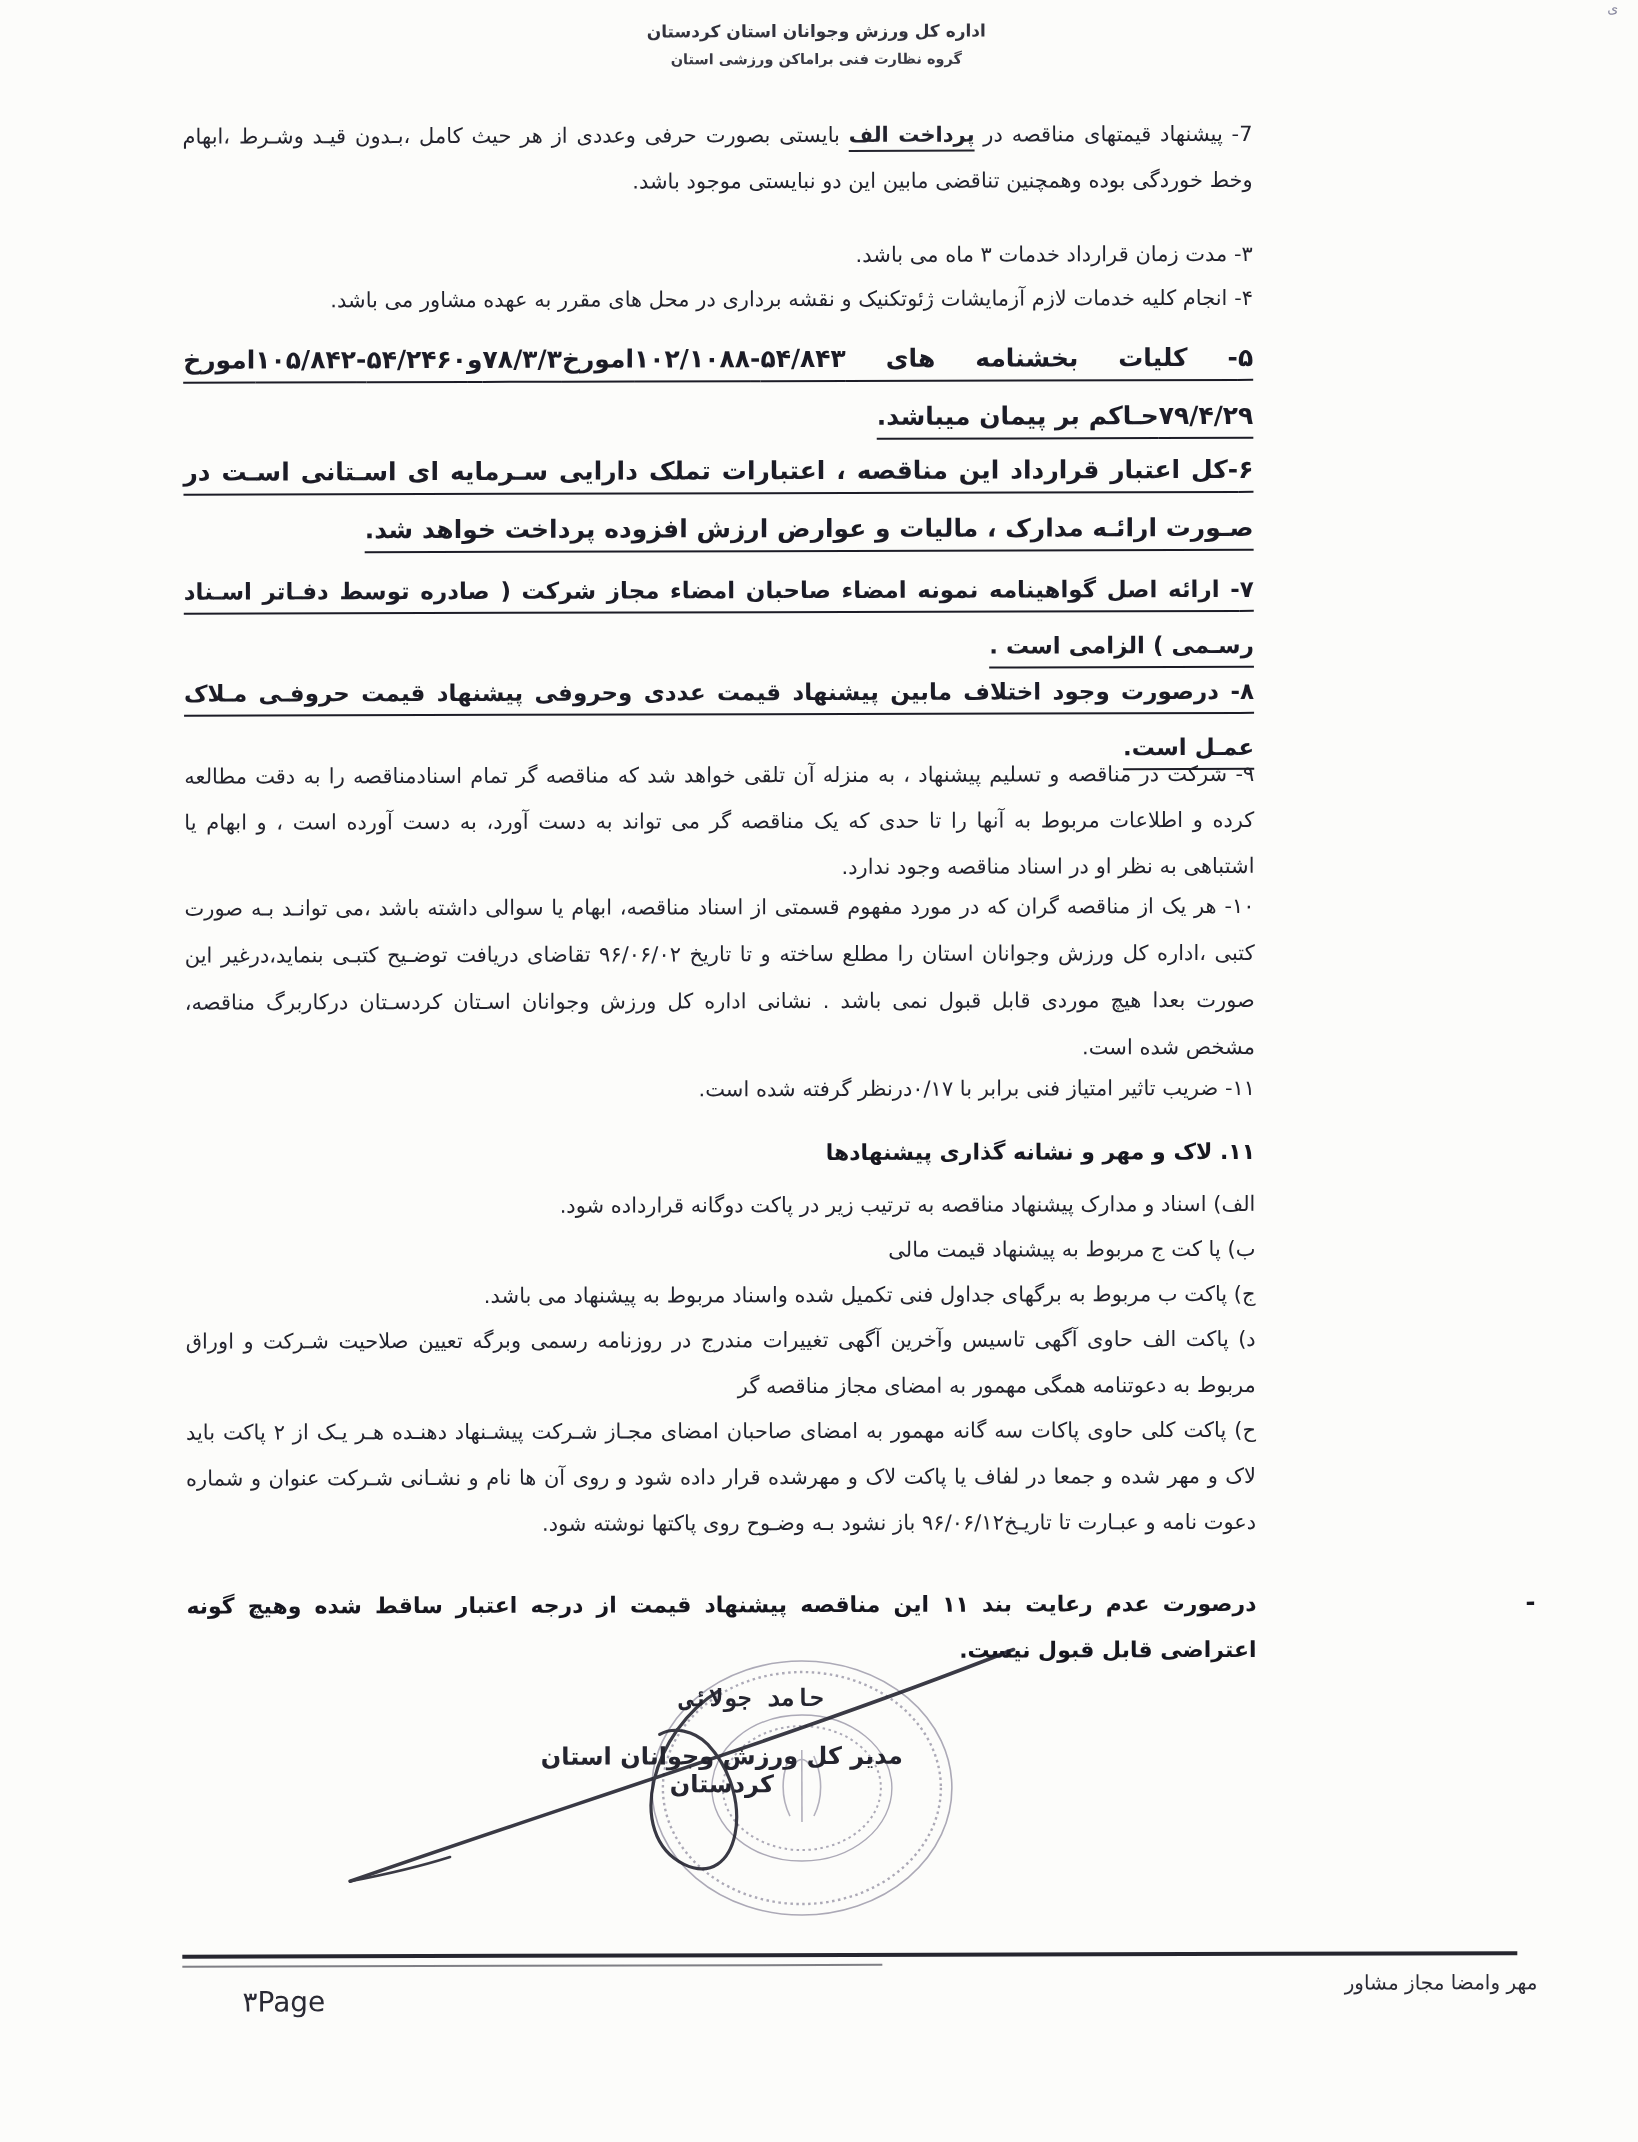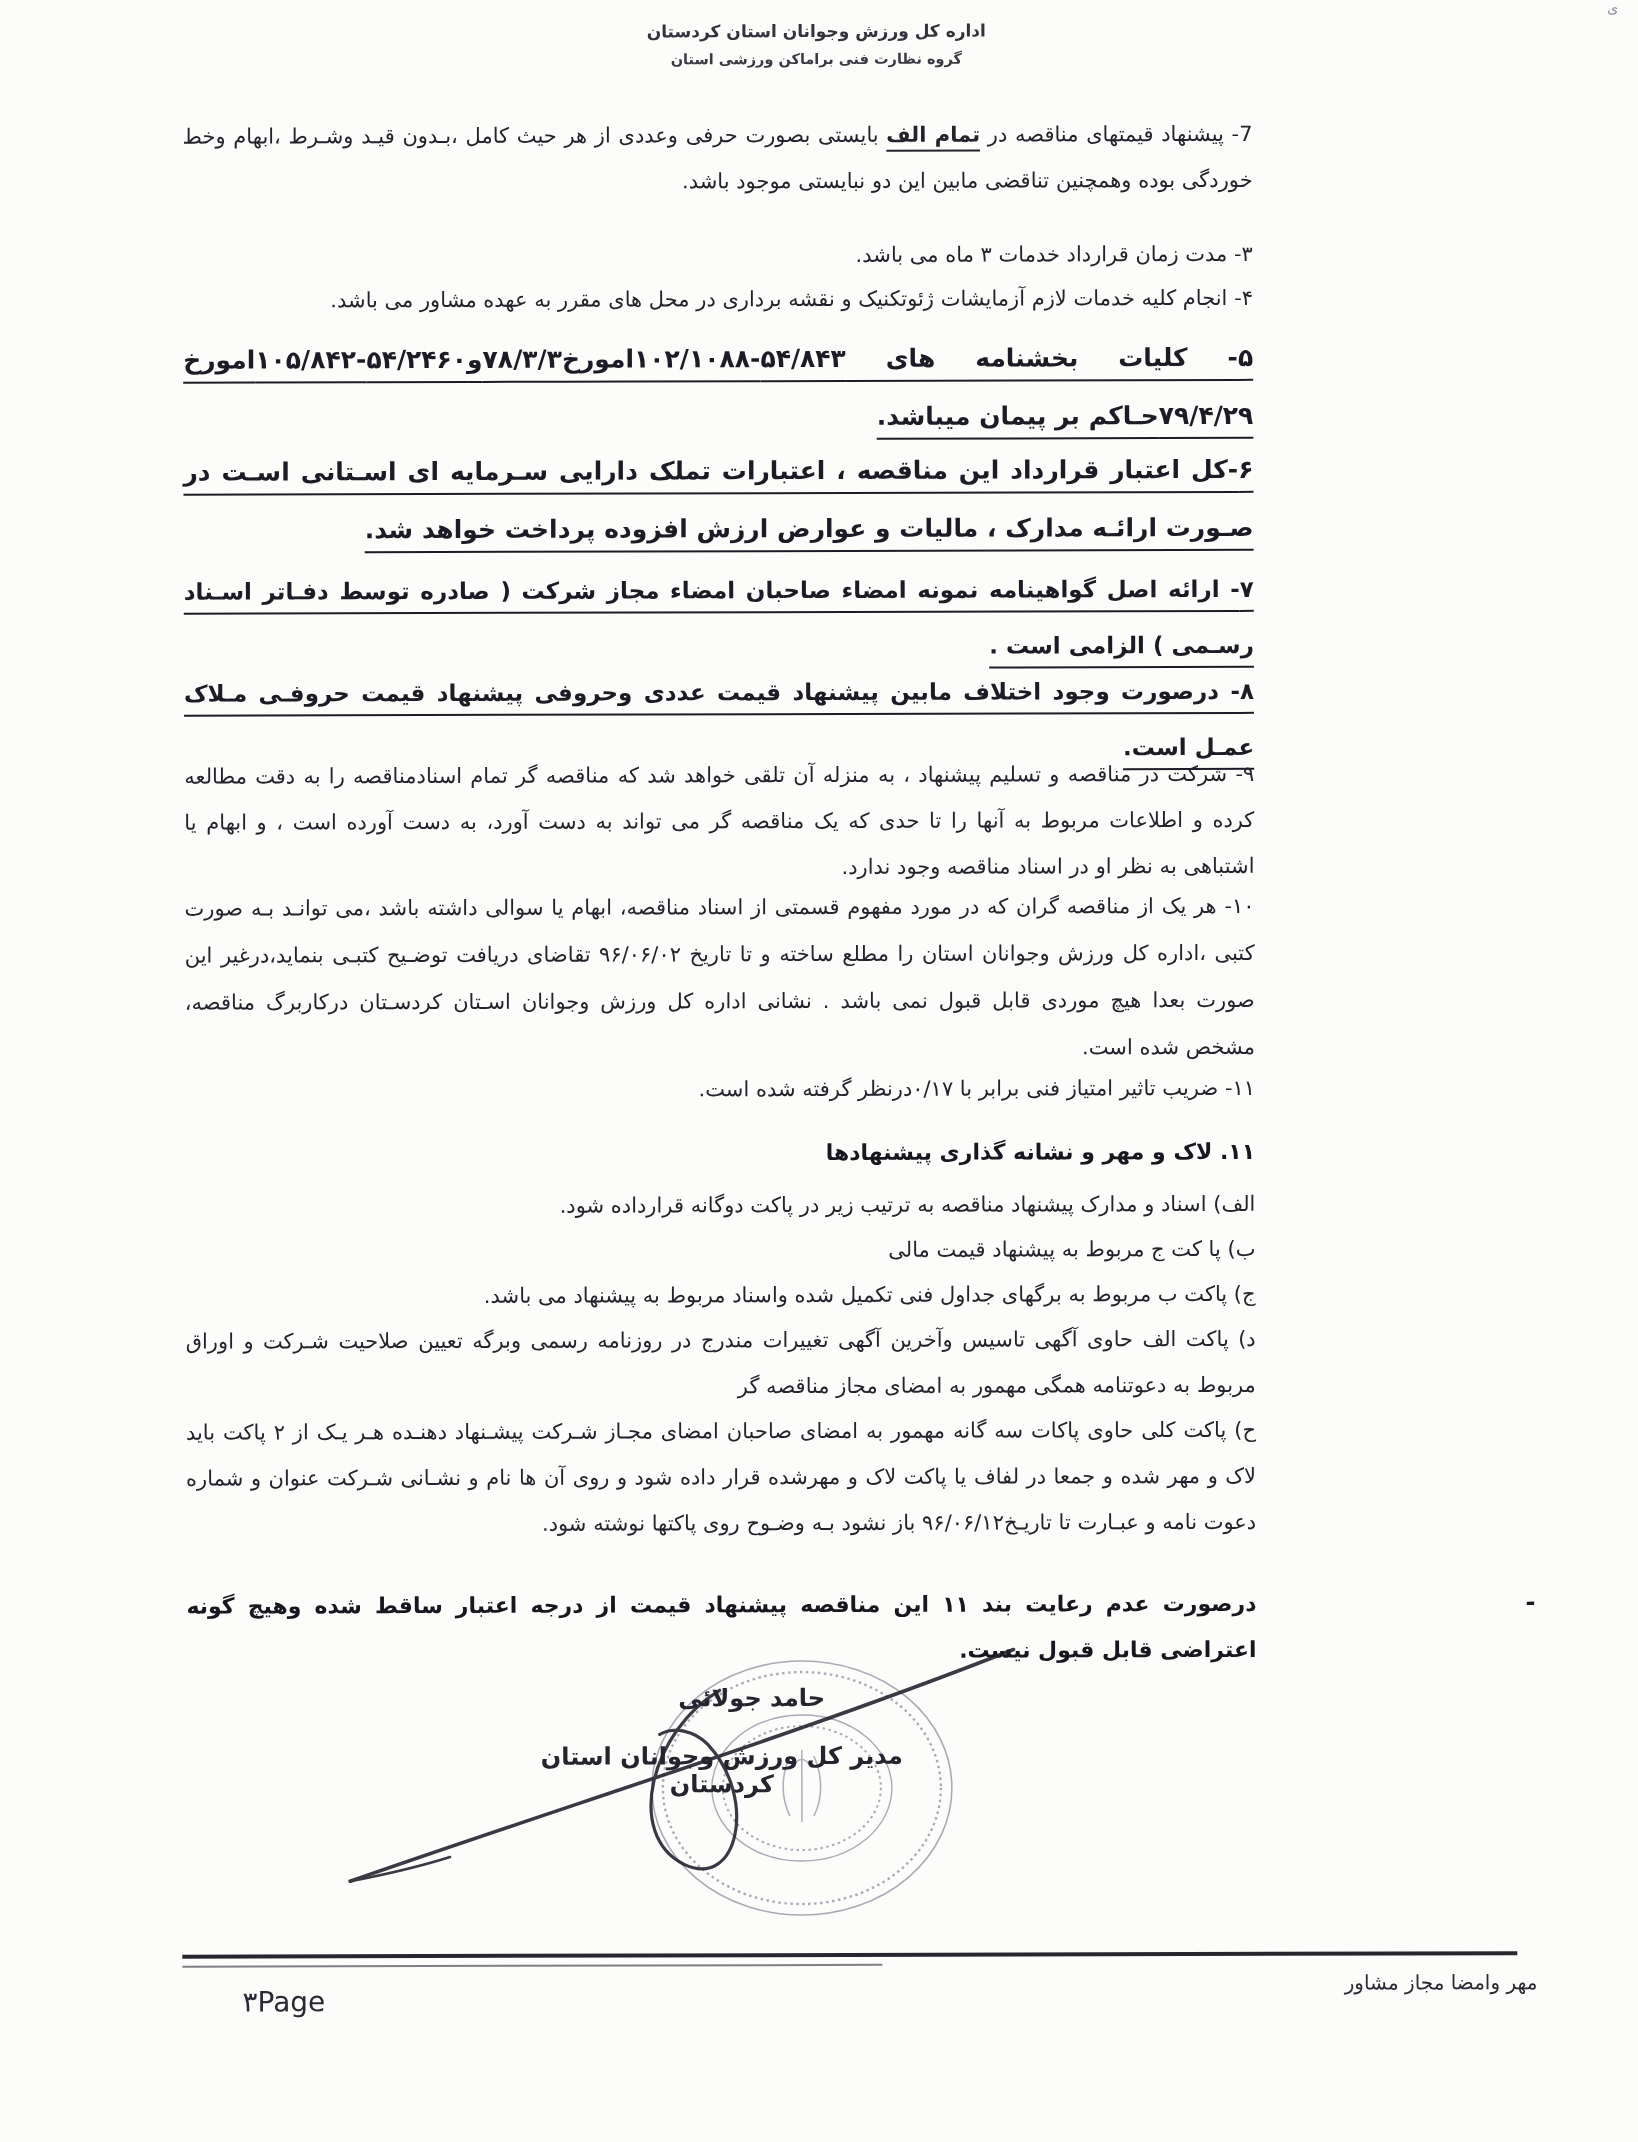--- a/index.html
+++ b/index.html
@@ -47,21 +47,21 @@
     font-weight:bold;
     text-decoration:underline;
     text-decoration-thickness:2px;
     text-underline-offset:8px;
   }
 
   .heavy { font-weight:800; font-size:22px; color:#17171f; }
 
   .sig-name {
     position:absolute; top:1684px; left:600px; width:300px;
-    text-align:center; font-size:24px; font-weight:800; color:#25252f;
+    text-align:center; font-size:24px; font-weight:800; color:#25252f;font-family:Liberation Mono, monospace;
   }
   .sig-title {
     position:absolute; top:1742px; left:490px; width:460px;
     text-align:center; font-size:24px; font-weight:800; color:#25252f;
   }
   .stamp-svg { position:absolute; top:1638px; left:320px; }
 
   .footer-rule  { position:absolute; top:1953px; left:180px; width:1335px; height:4px; background:#26262f; }
   .footer-rule2 { position:absolute; top:1964px; left:180px; width:700px;  height:2px; background:#4a4a52; opacity:.7; }
   .footer-right {
@@ -87,21 +87,21 @@
 <div class="page">
   <div class="tilt">
 
     <div class="doc-header">
       <div class="h1">اداره کل ورزش وجوانان استان کردستان</div>
       <div class="h2">گروه نظارت فنی براماکن ورزشی استان</div>
     </div>
 
     <span class="corner-mark">ى</span>
 
-    <div class="col para" style="top:112px"><span>7- پیشنهاد قیمتهای مناقصه در </span><span class="emph">تمام الف</span><span> بایستی بصورت حرفی وعددی از هر حیث کامل ،بـدون قیـد وشـرط ،ابهام وخط خوردگی بوده وهمچنین تناقضی مابین این دو نبایستی موجود باشد.</span></div>
+    <div class="col para" style="top:112px"><span>7- پیشنهاد قیمتهای مناقصه در </span><span class="emph">پرداخت الف</span><span> بایستی بصورت حرفی وعددی از هر حیث کامل ،بـدون قیـد وشـرط ،ابهام وخط خوردگی بوده وهمچنین تناقضی مابین این دو نبایستی موجود باشد.</span></div>
 
     <div class="col para single" style="top:232px">۳- مدت زمان قرارداد خدمات ۳ ماه می باشد.</div>
 
     <div class="col para single" style="top:276px">۴- انجام کلیه خدمات لازم آزمایشات ژئوتکنیک و نقشه برداری در محل های مقرر به عهده مشاور می باشد.</div>
 
     <div class="col para bold-u sz25" style="top:330px">۵- کلیات بخشنامه های ۵۴/۸۴۳-۱۰۲/۱۰۸۸امورخ۷۸/۳/۳و۵۴/۲۴۶۰-۱۰۵/۸۴۲امورخ ۷۹/۴/۲۹حـاکم بر پیمان میباشد.</div>
 
     <div class="col para bold-u sz25" style="top:442px">۶-کل اعتبار قرارداد این مناقصه ، اعتبارات تملک دارایی سـرمایه ای اسـتانی اسـت در صـورت ارائـه مدارک ، مالیات و عوارض ارزش افزوده پرداخت خواهد شد.</div>
 
     <div class="col para bold-u sz23" style="top:562px">۷- ارائه اصل گواهینامه نمونه امضاء صاحبان امضاء مجاز شرکت ( صادره توسط دفـاتر اسـناد رسـمی ) الزامی است .</div>

